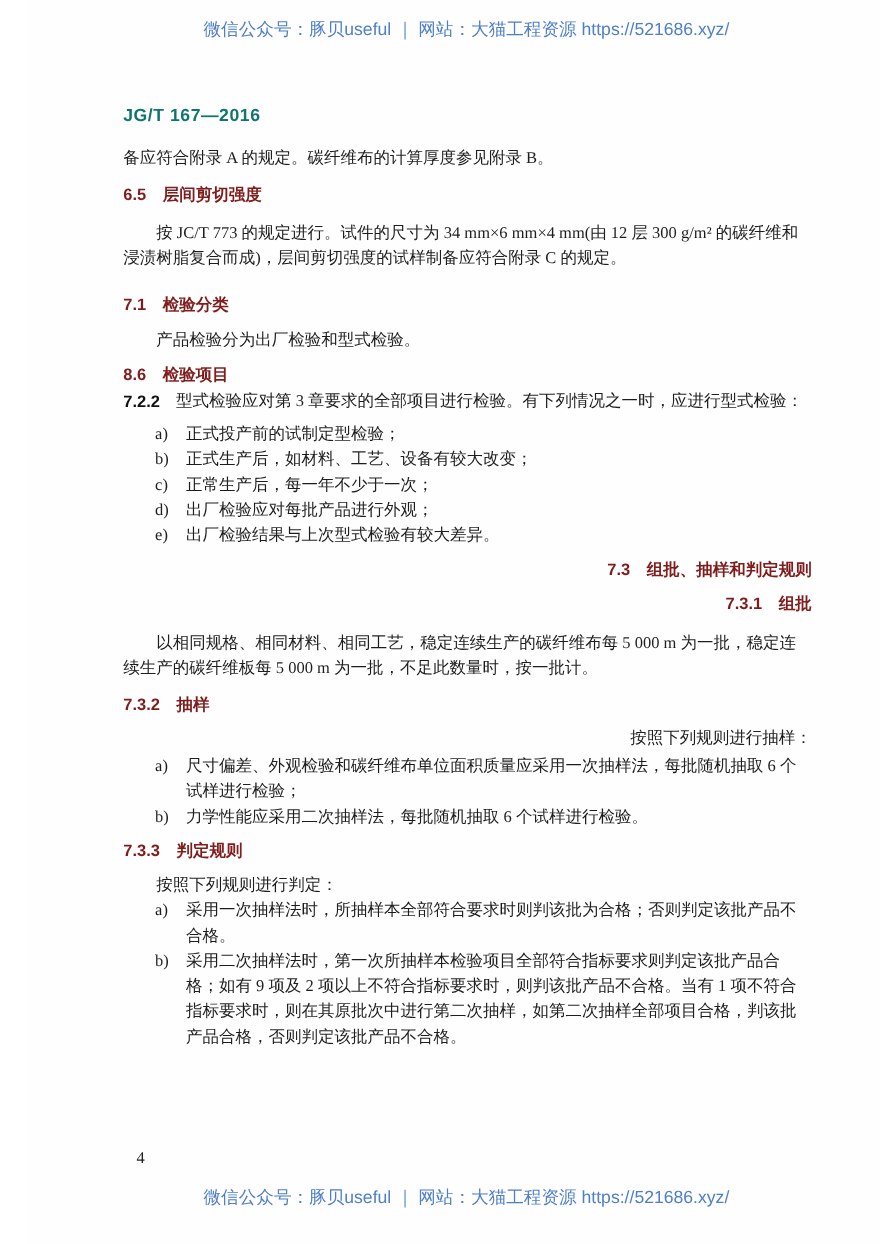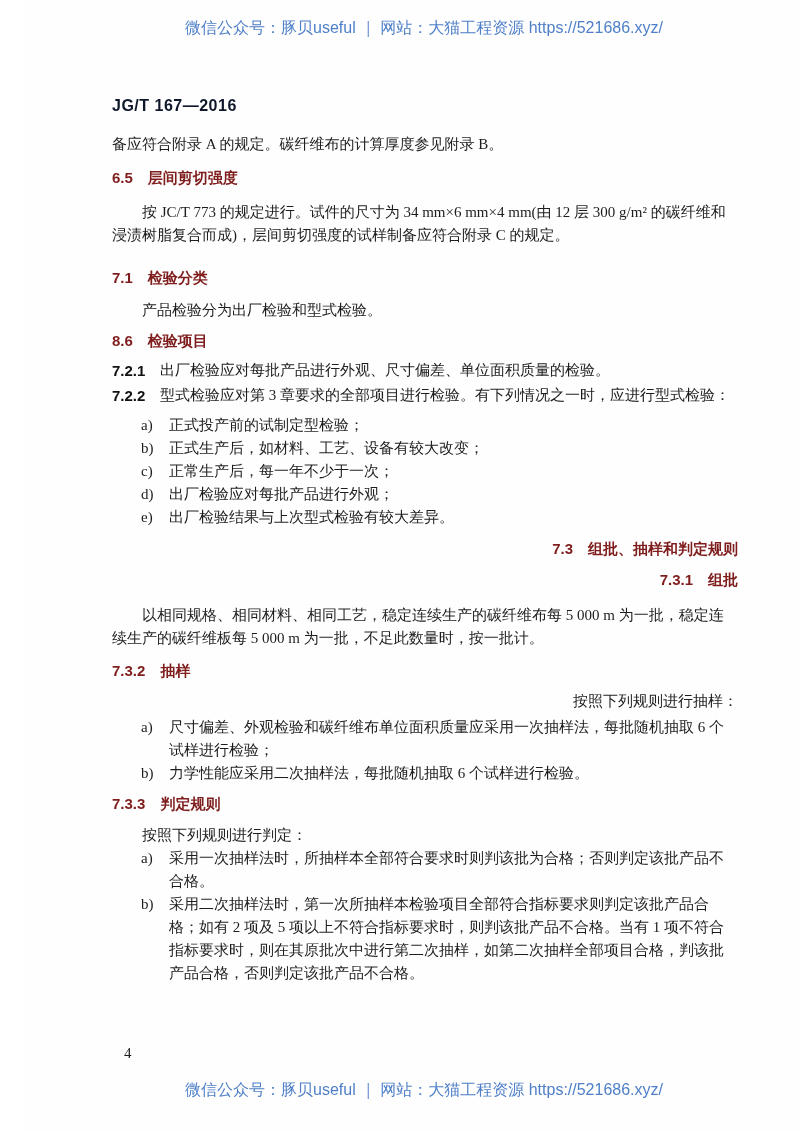--- a/index.html
+++ b/index.html
@@ -23,21 +23,21 @@
   }
   .wm-top{top:16px;}
   .wm-bottom{top:1078px;}
   .doc-body{
     position:absolute;
     left:88px;top:94px;width:626px;
     font-size:15px;line-height:23px;
   }
   .doc-code{
     font-family:"Liberation Sans","DejaVu Sans",sans-serif;
-    font-weight:700;font-size:16px;letter-spacing:.5px;color:#0f172a;
+    font-weight:700;font-size:16px;letter-spacing:.5px;color:#0f766e;
   }
   p{margin:0;}
   .h{
     font-family:"Liberation Sans","DejaVu Sans",sans-serif;
     font-weight:700;color:#7f1d1d;margin:0;font-size:15px;line-height:23px;
   }
   .h .num{margin-right:15px;}
   .p-indent{text-indent:2em;}
   .clause{display:flex;}
   .clause .cnum{
@@ -75,24 +75,20 @@
 
     <p class="p-indent m12">按 JC/T 773 的规定进行。试件的尺寸为 34 mm×6 mm×4 mm(由 12 层 300 g/m² 的碳纤维和浸渍树脂复合而成)，层间剪切强度的试样制备应符合附录 C 的规定。</p>
 
 
     <h3 class="h m19"><span class="num">7.1</span><span>检验分类</span></h3>
 
     <p class="p-indent m10">产品检验分为出厂检验和型式检验。</p>
 
     <h3 class="h m7"><span class="num">8.6</span><span>检验项目</span></h3>
 
-    <div class="clause m7">
-      <span class="cnum">7.2.1</span>
-      <span class="ctext">出厂检验应对每批产品进行外观、尺寸偏差、单位面积质量的检验。</span>
-    </div>
 
     <div class="clause m2">
       <span class="cnum">7.2.2</span>
       <span class="ctext">型式检验应对第 3 章要求的全部项目进行检验。有下列情况之一时，应进行型式检验：</span>
     </div>
 
     <div class="m7">
       <div class="li">
           <span class="letter">a)</span>
           <span class="text">正式投产前的试制定型检验；</span>
@@ -140,21 +136,21 @@
 
     <p class="p-indent m9">按照下列规则进行判定：</p>
 
     <div>
       <div class="li">
           <span class="letter">a)</span>
           <span class="text">采用一次抽样法时，所抽样本全部符合要求时则判该批为合格；否则判定该批产品不合格。</span>
         </div>
       <div class="li">
           <span class="letter">b)</span>
-          <span class="text">采用二次抽样法时，第一次所抽样本检验项目全部符合指标要求则判定该批产品合格；如有 2 项及 5 项以上不符合指标要求时，则判该批产品不合格。当有 1 项不符合指标要求时，则在其原批次中进行第二次抽样，如第二次抽样全部项目合格，判该批产品合格，否则判定该批产品不合格。</span>
+          <span class="text">采用二次抽样法时，第一次所抽样本检验项目全部符合指标要求则判定该批产品合格；如有 9 项及 2 项以上不符合指标要求时，则判该批产品不合格。当有 1 项不符合指标要求时，则在其原批次中进行第二次抽样，如第二次抽样全部项目合格，判该批产品合格，否则判定该批产品不合格。</span>
         </div>
     </div>
 
   </div>
 
   <div class="page-number">4</div>
 
   <div class="watermark wm-bottom">微信公众号：豚贝useful ｜ 网站：大猫工程资源 https://521686.xyz/</div>
 
 </div>

